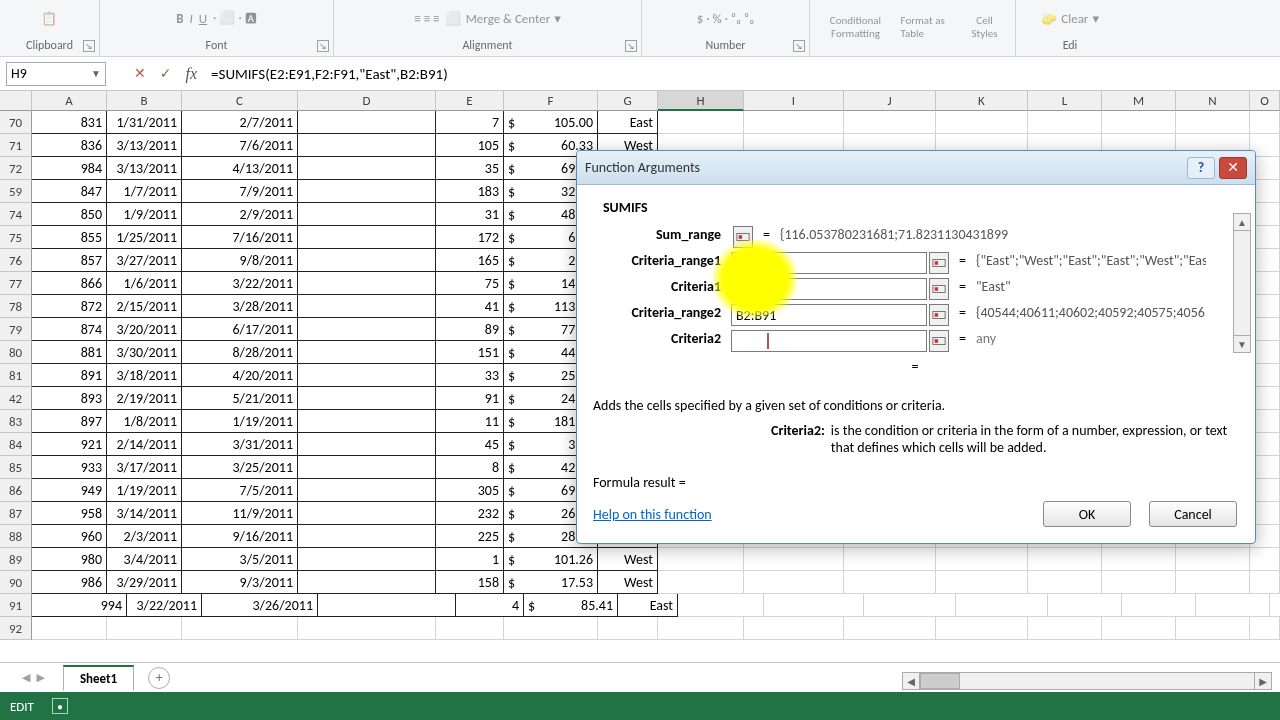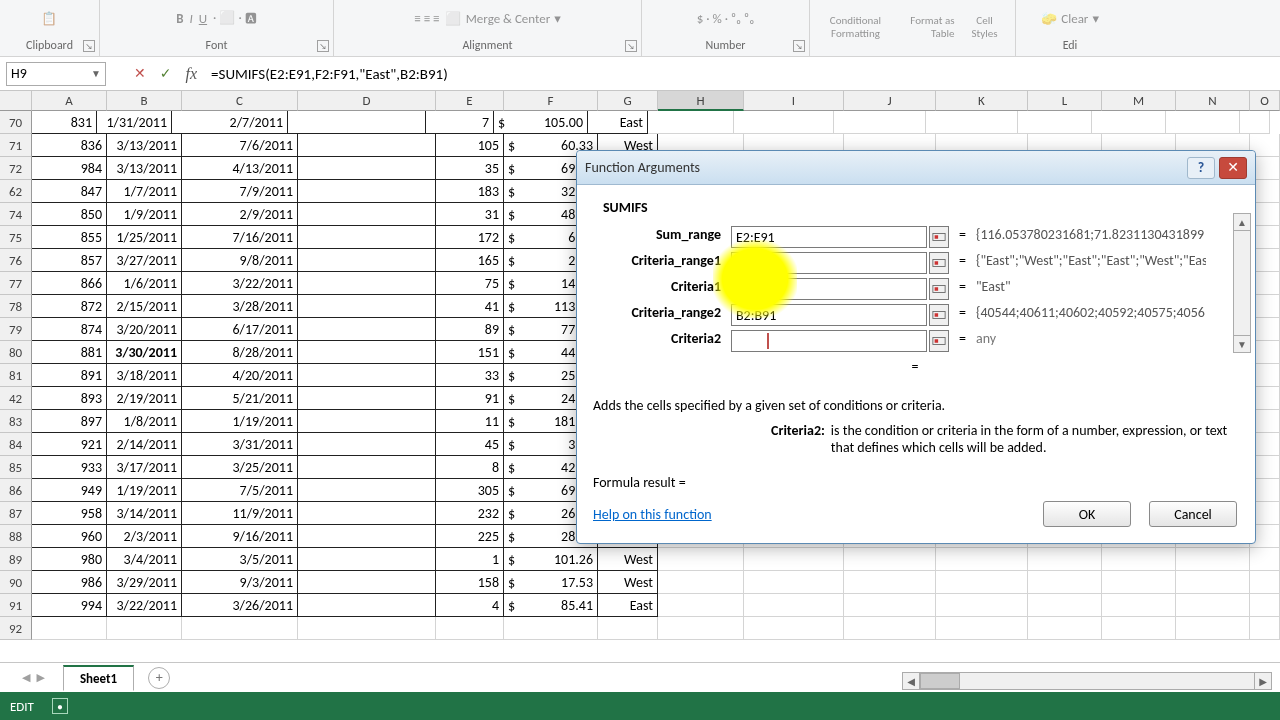--- a/index.html
+++ b/index.html
@@ -123,21 +123,21 @@
   <div class="ribbon-group rg-number">
     <div class="top">$ · % · ⁰₀ ⁰₀</div>
     <div class="name">
         <span>Number</span>
         <span class="dlg-launch">↘</span>
       </div>
   </div>
   <div class="ribbon-group rg-styles">
     <div class="top" style="font-size:11px; gap:10px;">
       <span style="width:70px; text-align:center;">Conditional Formatting</span>
-      <span style="width:54px; text-align:right;">Format as Table</span>
+      <span style="width:54px; text-align:left;">Format as Table</span>
       <span style="width:40px; text-align:center;">Cell Styles</span>
     </div>
   </div>
   <div class="ribbon-group rg-editing" style="border-right:none;">
     <div class="top">
         <span class="clear-btn">🧽 <span>Clear</span> ▾</span>
       </div>
     <div class="name">
         <span>Edi</span>
       </div>
@@ -175,21 +175,21 @@
           <div class="ch" style="width: 92px;">K</div>
           <div class="ch" style="width: 74px;">L</div>
           <div class="ch" style="width: 74px;">M</div>
           <div class="ch" style="width: 74px;">N</div>
           <div class="ch" style="width: 30px;">O</div>
         </div>
     </div>
     <div id="rows-container">
         <div style="display: flex;">
           <div class="rh">70</div>
-          <div class="cell num" style="width: 65px;">831</div>
+          <div class="cell num" style="width: 75px;">831</div>
           <div class="cell date" style="width: 75px;">1/31/2011</div>
           <div class="cell date" style="width: 116px;">2/7/2011</div>
           <div class="cell " style="width: 138px;"></div>
           <div class="cell num" style="width: 68px;">7</div>
           <div class="cell money" style="width: 94px;">
             <span class="cur">$</span>
             <span>105.00</span>
           </div>
           <div class="cell num" style="width: 60px;">East</div>
           <div class="cell  plain" style="width: 86px;"></div>
@@ -237,21 +237,21 @@
           <div class="cell  plain" style="width: 86px;"></div>
           <div class="cell  plain" style="width: 100px;"></div>
           <div class="cell  plain" style="width: 92px;"></div>
           <div class="cell  plain" style="width: 92px;"></div>
           <div class="cell  plain" style="width: 74px;"></div>
           <div class="cell  plain" style="width: 74px;"></div>
           <div class="cell  plain" style="width: 74px;"></div>
           <div class="cell  plain" style="width: 30px;"></div>
         </div>
         <div style="display: flex;">
-          <div class="rh">62</div>
+          <div class="rh">59</div>
           <div class="cell num" style="width: 75px;">847</div>
           <div class="cell date" style="width: 75px;">1/7/2011</div>
           <div class="cell date" style="width: 116px;">7/9/2011</div>
           <div class="cell " style="width: 138px;"></div>
           <div class="cell num" style="width: 68px;">183</div>
           <div class="cell money" style="width: 94px;">
             <span class="cur">$</span>
             <span>32.14</span>
           </div>
           <div class="cell num" style="width: 60px;">East</div>
@@ -386,21 +386,21 @@
           <div class="cell  plain" style="width: 92px;"></div>
           <div class="cell  plain" style="width: 92px;"></div>
           <div class="cell  plain" style="width: 74px;"></div>
           <div class="cell  plain" style="width: 74px;"></div>
           <div class="cell  plain" style="width: 74px;"></div>
           <div class="cell  plain" style="width: 30px;"></div>
         </div>
         <div style="display: flex;">
           <div class="rh">80</div>
           <div class="cell num" style="width: 75px;">881</div>
-          <div class="cell date" style="width: 75px; font-weight: bold;">3/30/2011</div>
+          <div class="cell date" style="width: 75px;">3/30/2011</div>
           <div class="cell date" style="width: 116px;">8/28/2011</div>
           <div class="cell " style="width: 138px;"></div>
           <div class="cell num" style="width: 68px;">151</div>
           <div class="cell money" style="width: 94px;">
             <span class="cur">$</span>
             <span>44.35</span>
           </div>
           <div class="cell num" style="width: 60px;">West</div>
           <div class="cell  plain" style="width: 86px;"></div>
           <div class="cell  plain" style="width: 100px;"></div>
@@ -616,21 +616,21 @@
           <div class="cell  plain" style="width: 100px;"></div>
           <div class="cell  plain" style="width: 92px;"></div>
           <div class="cell  plain" style="width: 92px;"></div>
           <div class="cell  plain" style="width: 74px;"></div>
           <div class="cell  plain" style="width: 74px;"></div>
           <div class="cell  plain" style="width: 74px;"></div>
           <div class="cell  plain" style="width: 30px;"></div>
         </div>
         <div style="display: flex;">
           <div class="rh">91</div>
-          <div class="cell num" style="width: 75px;">994</div>
+          <div class="cell num" style="width: 95px;">994</div>
           <div class="cell date" style="width: 75px;">3/22/2011</div>
           <div class="cell date" style="width: 116px;">3/26/2011</div>
           <div class="cell " style="width: 138px;"></div>
           <div class="cell num" style="width: 68px;">4</div>
           <div class="cell money" style="width: 94px;">
             <span class="cur">$</span>
             <span>85.41</span>
           </div>
           <div class="cell num" style="width: 60px;">East</div>
           <div class="cell  plain" style="width: 86px;"></div>
@@ -690,21 +690,20 @@
     <span>Function Arguments</span>
     <span class="spacer"></span>
     <span class="winbtn help">?</span>
     <span class="winbtn close">✕</span>
   </div>
   <div class="dlg-body" style="position:relative;">
     <div class="fn-name">SUMIFS</div>
     <div id="args-container" style="position:relative;">
         <div class="arg-row">
           <div class="arg-label">Sum_range</div>
-          <input class="arg-input" value="E2:E91" style="">
           <div class="refedit">
             <svg viewBox="0 0 16 16">
               <rect x="1" y="4" width="14" height="8" fill="none" stroke="#666"></rect>
               <rect x="3" y="6" width="4" height="4" fill="#cc3333"></rect>
             </svg>
           </div>
           <span class="arg-eq">=</span>
           <span class="arg-result">{116.053780231681;71.8231130431899</span>
         </div>
         <div class="arg-row">

